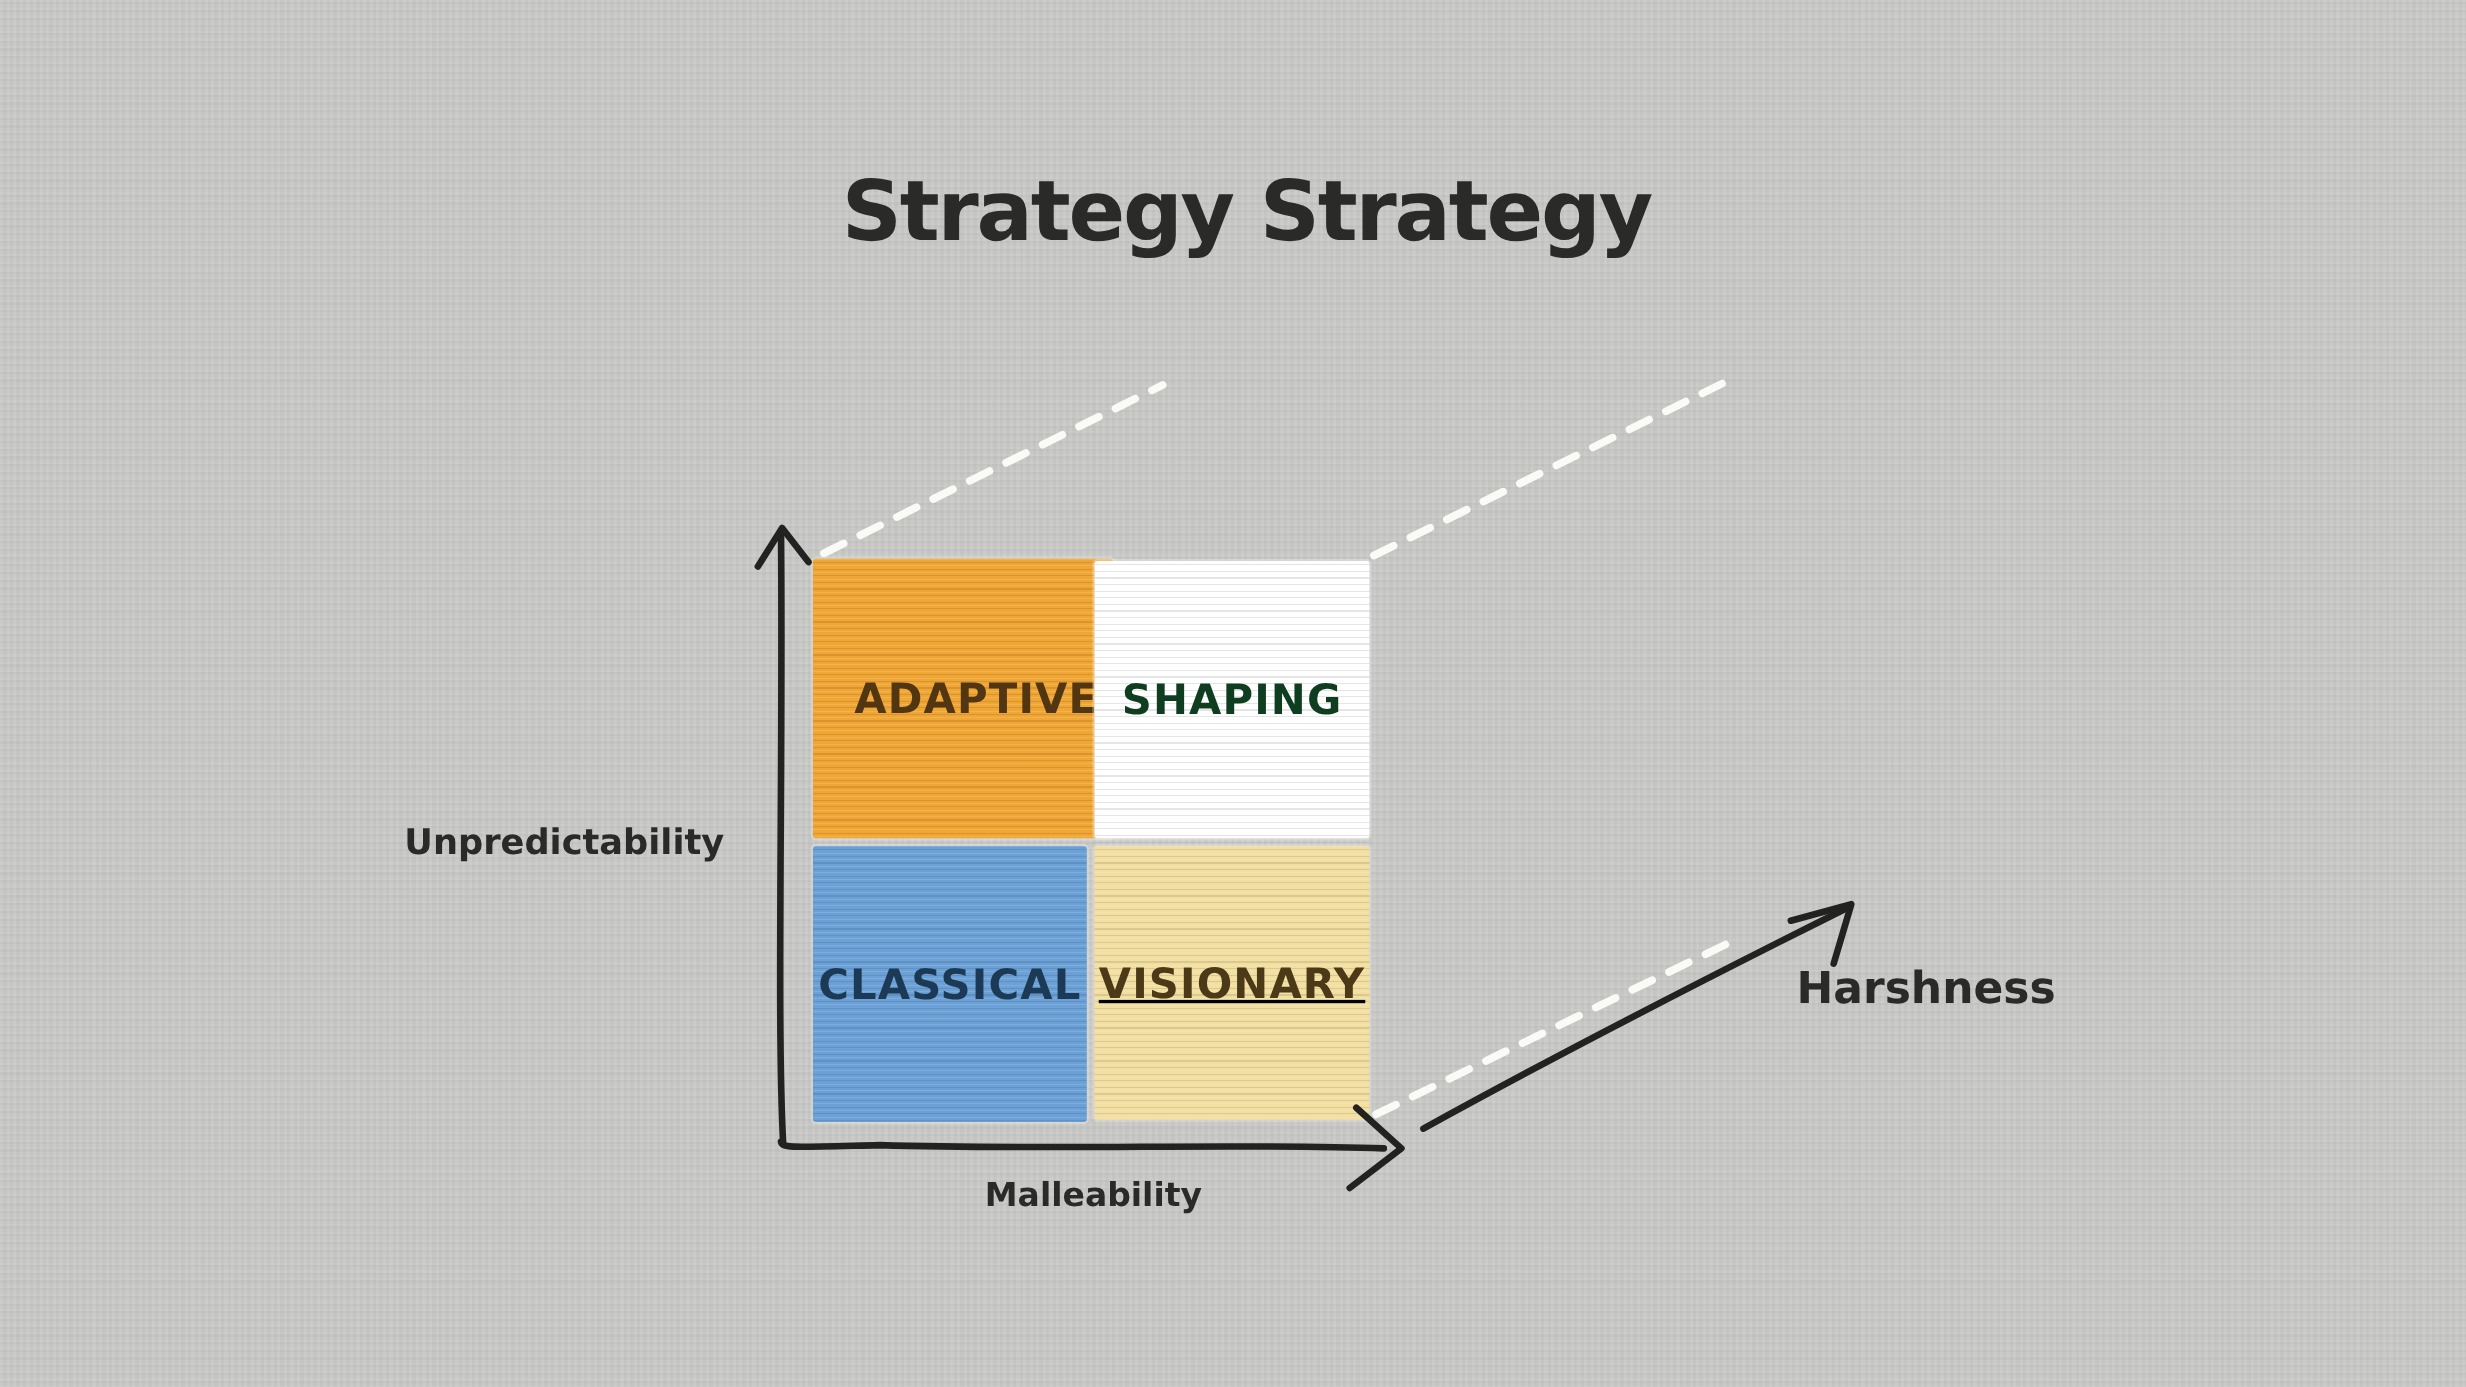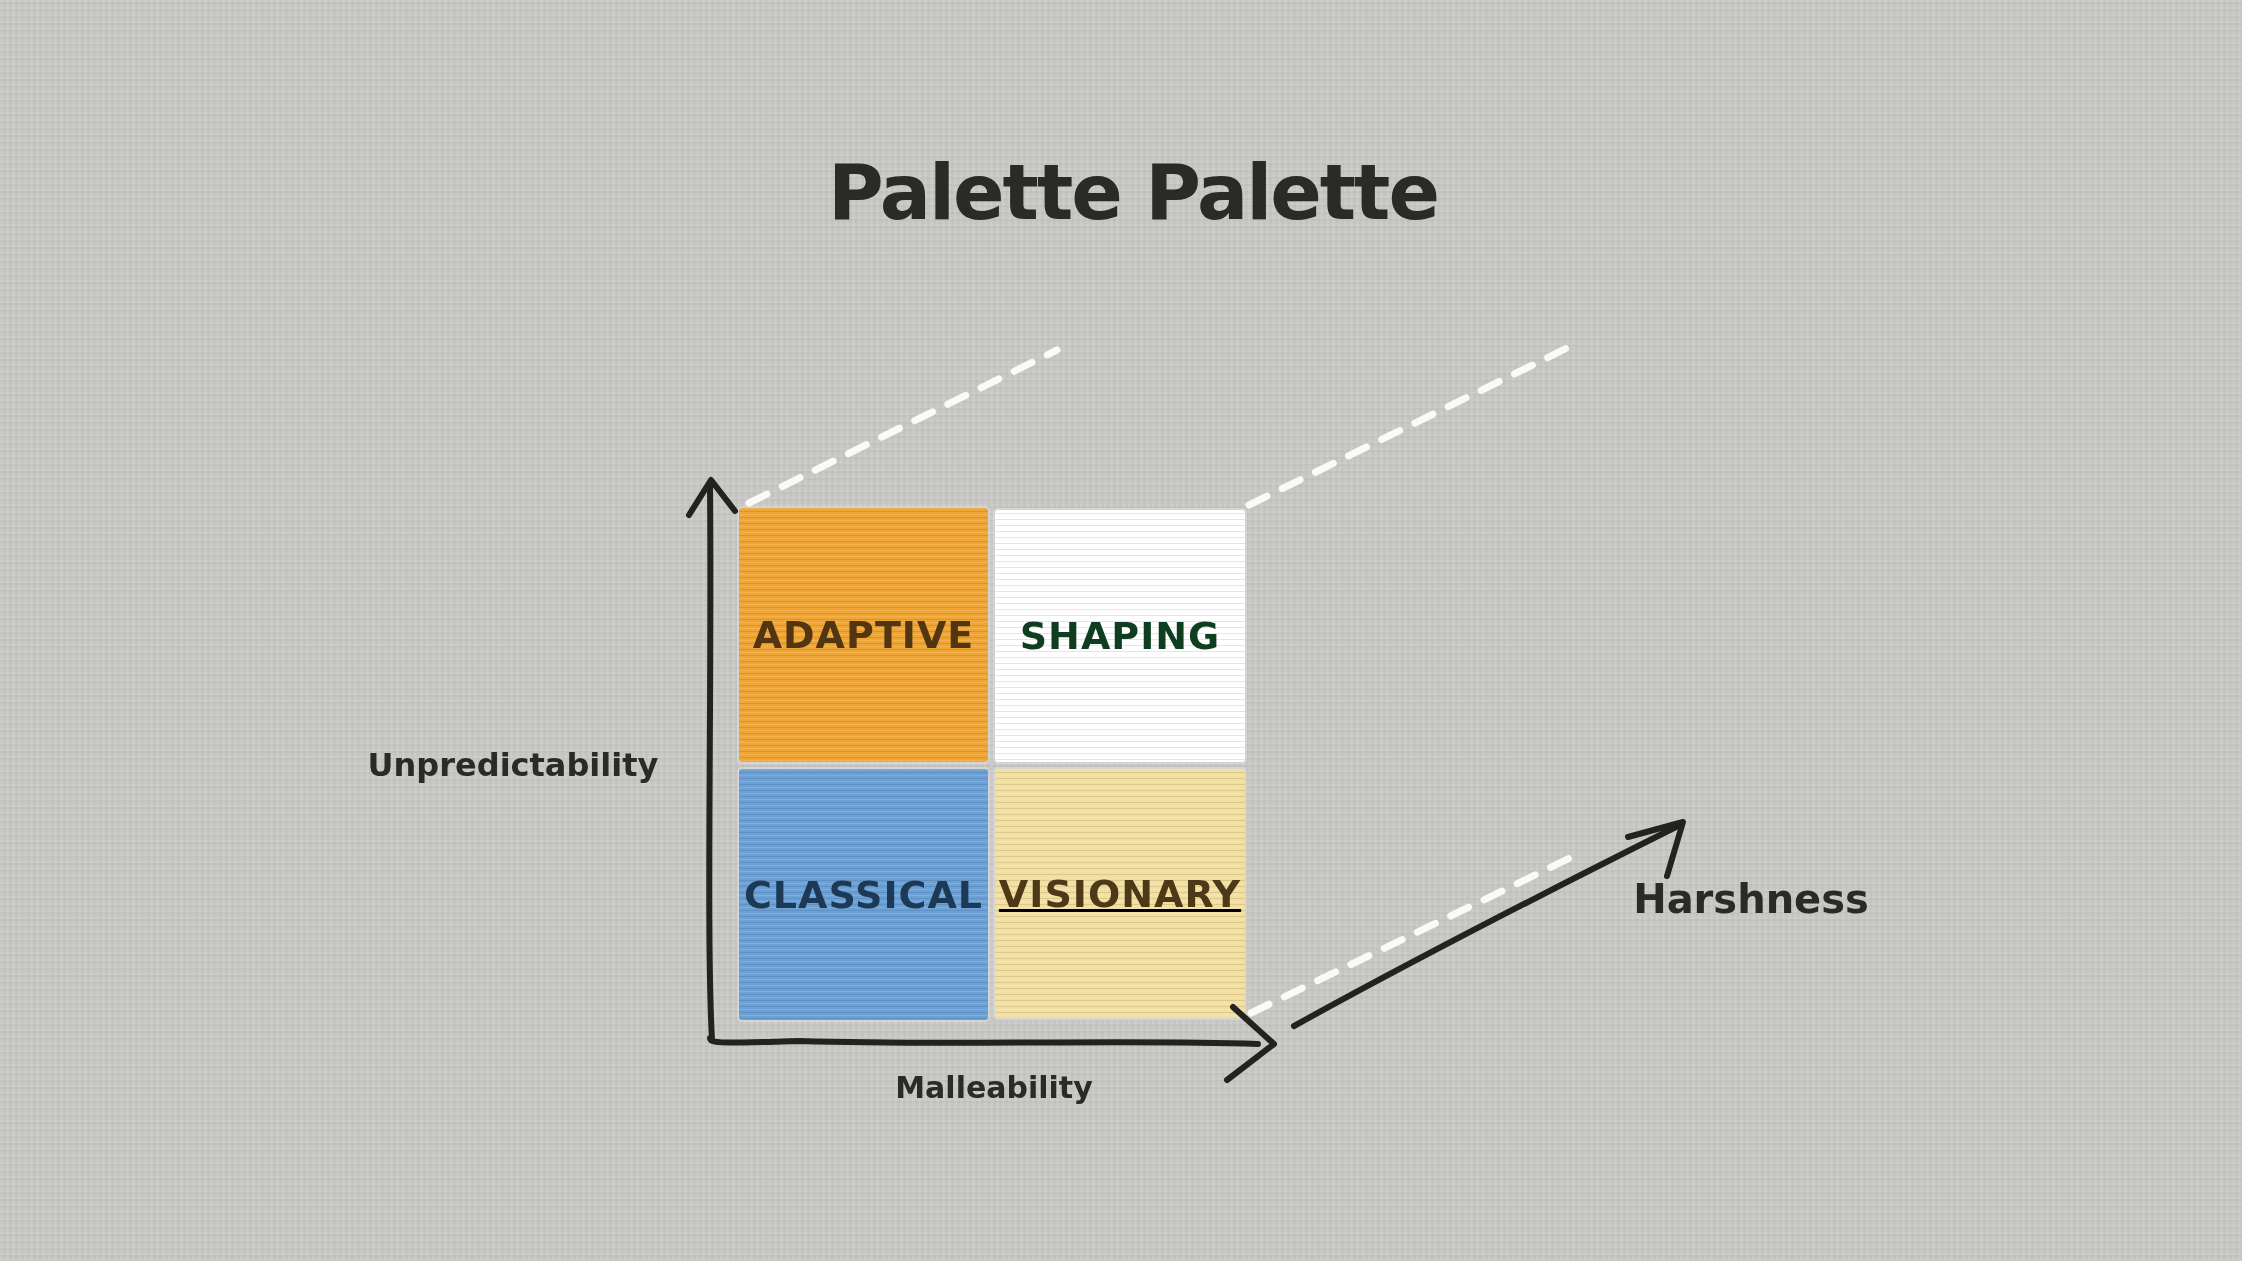--- a/index.html
+++ b/index.html
@@ -45,21 +45,21 @@
       180deg,
       rgba(255,255,255,0.13) 0 1px,
       rgba(255,255,255,0.0) 1px 3px,
       rgba(0,0,0,0.10) 3px 4px,
       rgba(0,0,0,0.0) 4px 6px
     );
     pointer-events: none;
   }
 
   #sq-renewal   { left: 1063px; top: 345px; width: 510px; height: 510px; z-index: 1; }
-  #sq-adaptive  { left: 739px;  top: 508px; width: 249px; height: 254px; z-index: 2; }
+  #sq-adaptive  { left: 739px;  top: 508px; width: 249px; height: 254px; z-index: 2; padding-left: 24px; }
   #sq-shaping   { left: 995px;  top: 510px; width: 250px; height: 252px; z-index: 2; }
   #sq-classical { left: 739px;  top: 769px; width: 249px; height: 251px; z-index: 2; }
   #sq-visionary { left: 995px;  top: 769px; width: 250px; height: 249px; z-index: 2; text-decoration: underline; }
 
   .q-label {
     position: relative;
     z-index: 3;
     font-size: 38px;
     font-weight: 700;
     letter-spacing: 1px;
@@ -127,20 +127,20 @@
       <path d="M 689 515 L 711 480 L 735 511"></path>
 
       <path d="M 710 1038 C 711 1044 720 1043 800 1041 C 960 1046 1120 1039 1258 1044"></path>
       <path d="M 1233 1007 L 1274 1044 L 1227 1080"></path>
 
       <path d="M 1294 1026 C 1410 962 1560 885 1676 827"></path>
       <path d="M 1628 837 L 1683 822 L 1667 876"></path>
     </g>
   </svg>
 
-  <div class="free-label" id="title" style="color: rgb(42, 42, 40);">Palette Palette</div>
+  <div class="free-label" id="title" style="color: rgb(42, 42, 40);">Strategy Strategy</div>
 
   <div class="free-label" id="y-axis-label" style="color: rgb(42, 42, 40);">Unpredictability</div>
 
   <div class="free-label" id="x-axis-label" style="color: rgb(42, 42, 40);">Malleability</div>
 
   <div class="free-label" id="z-axis-label" style="color: rgb(42, 42, 40);">Harshness</div>
 </div>
 
 </body></html>

